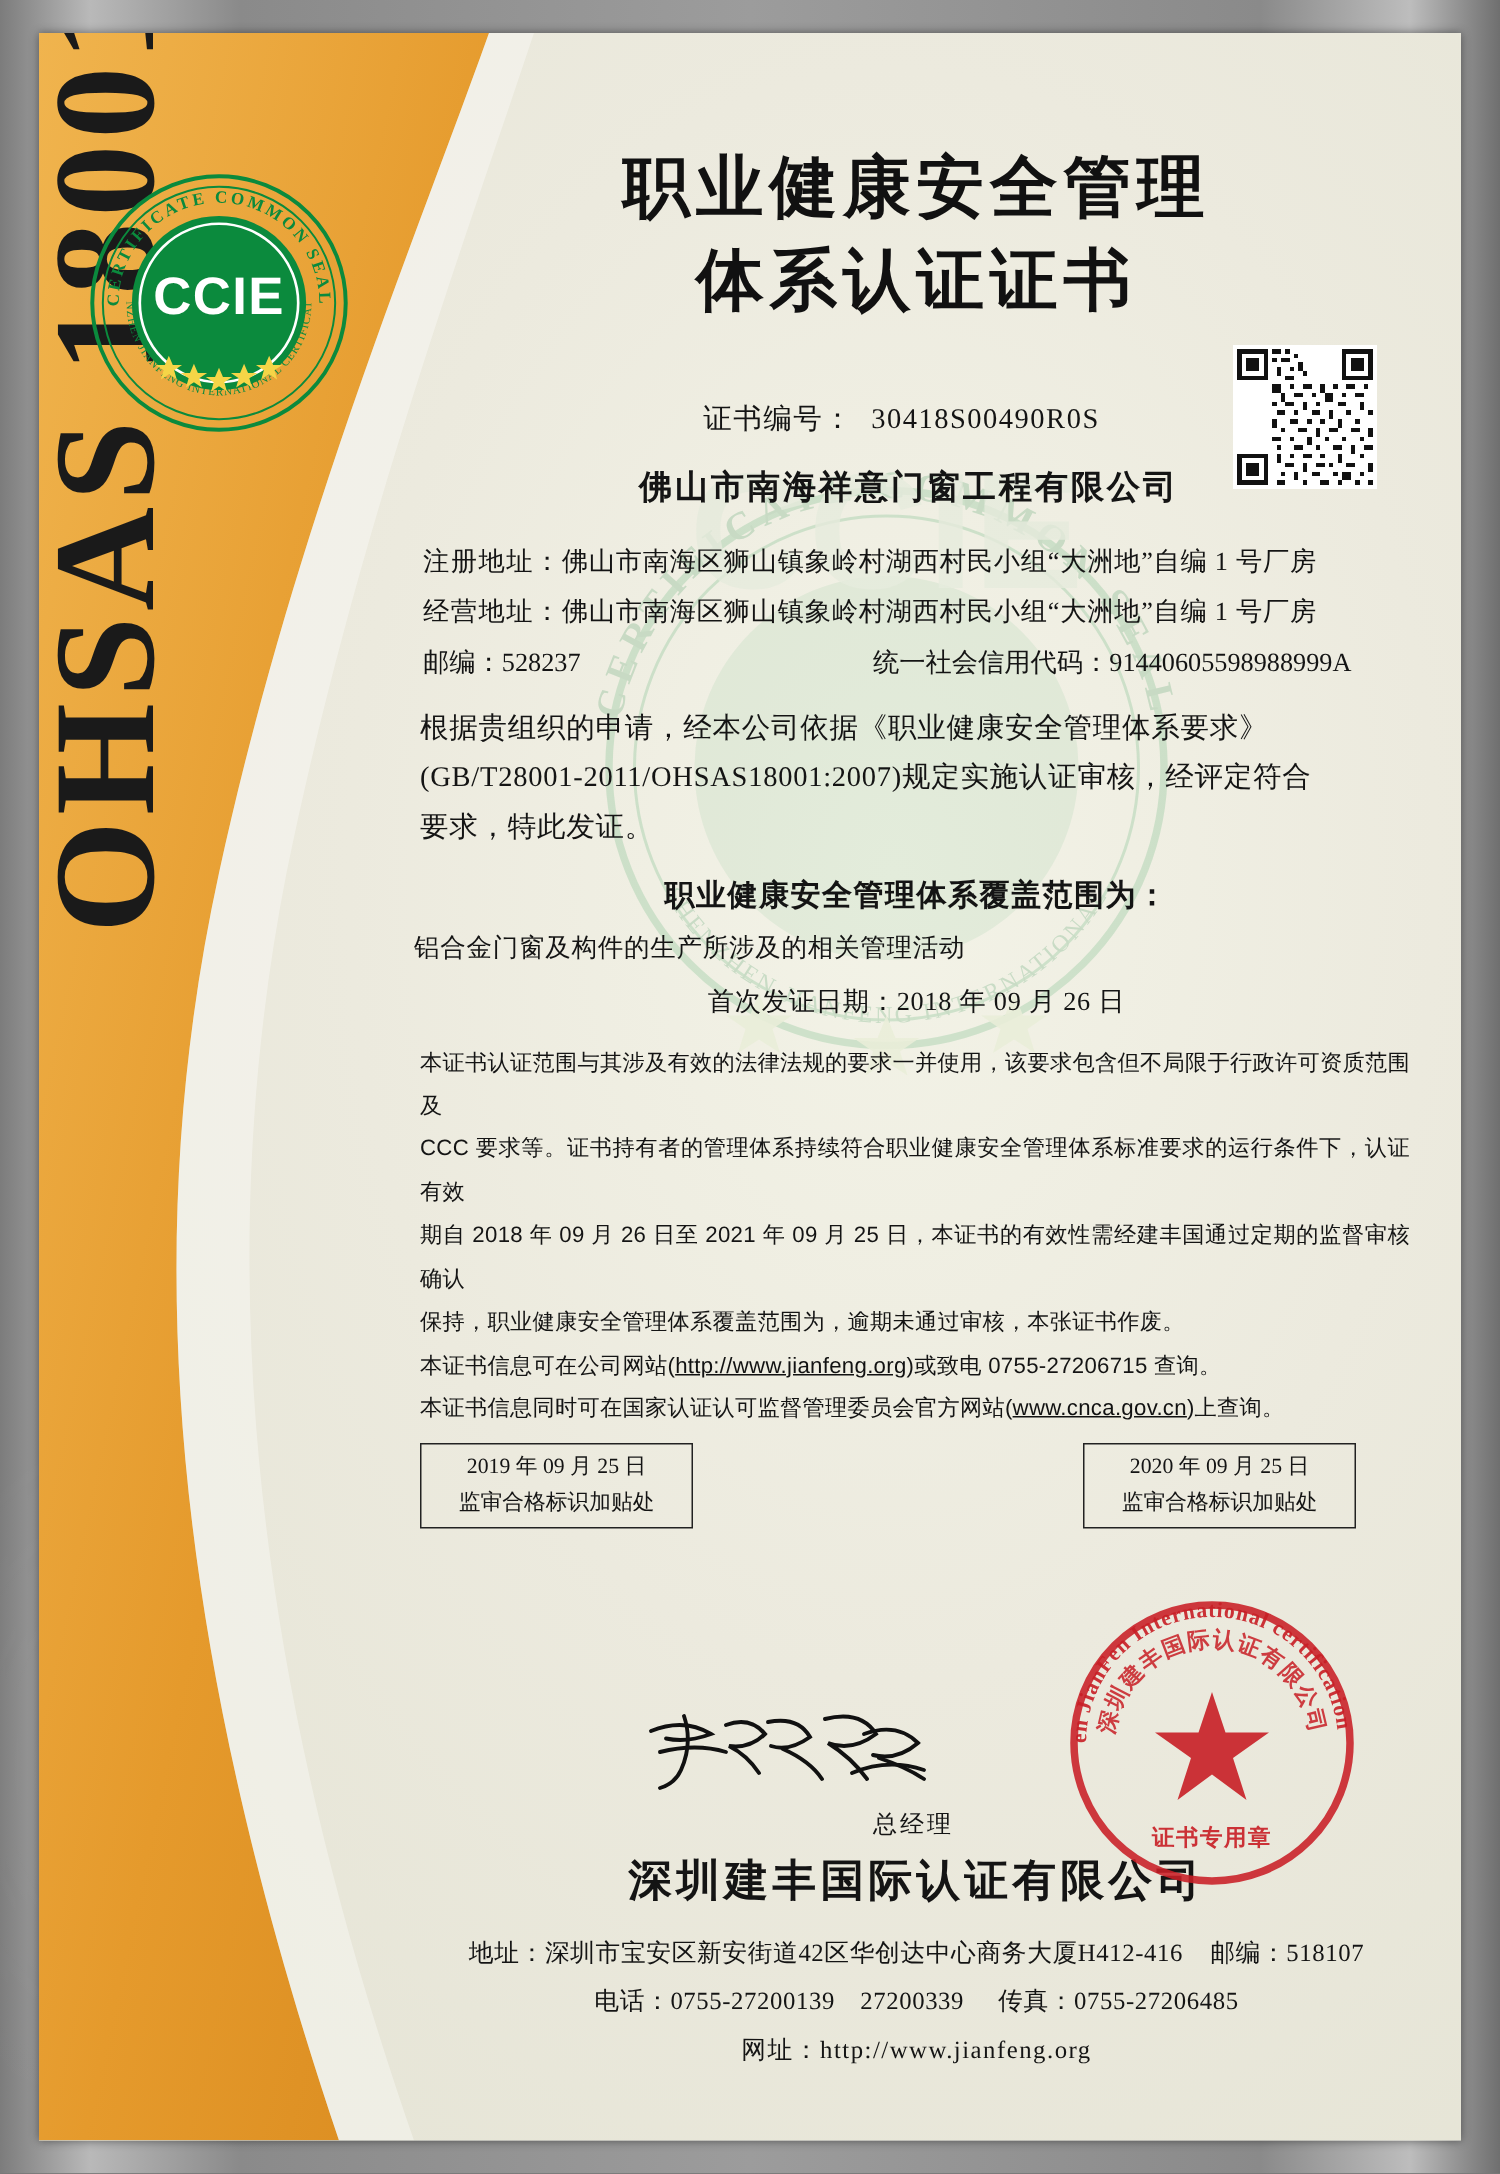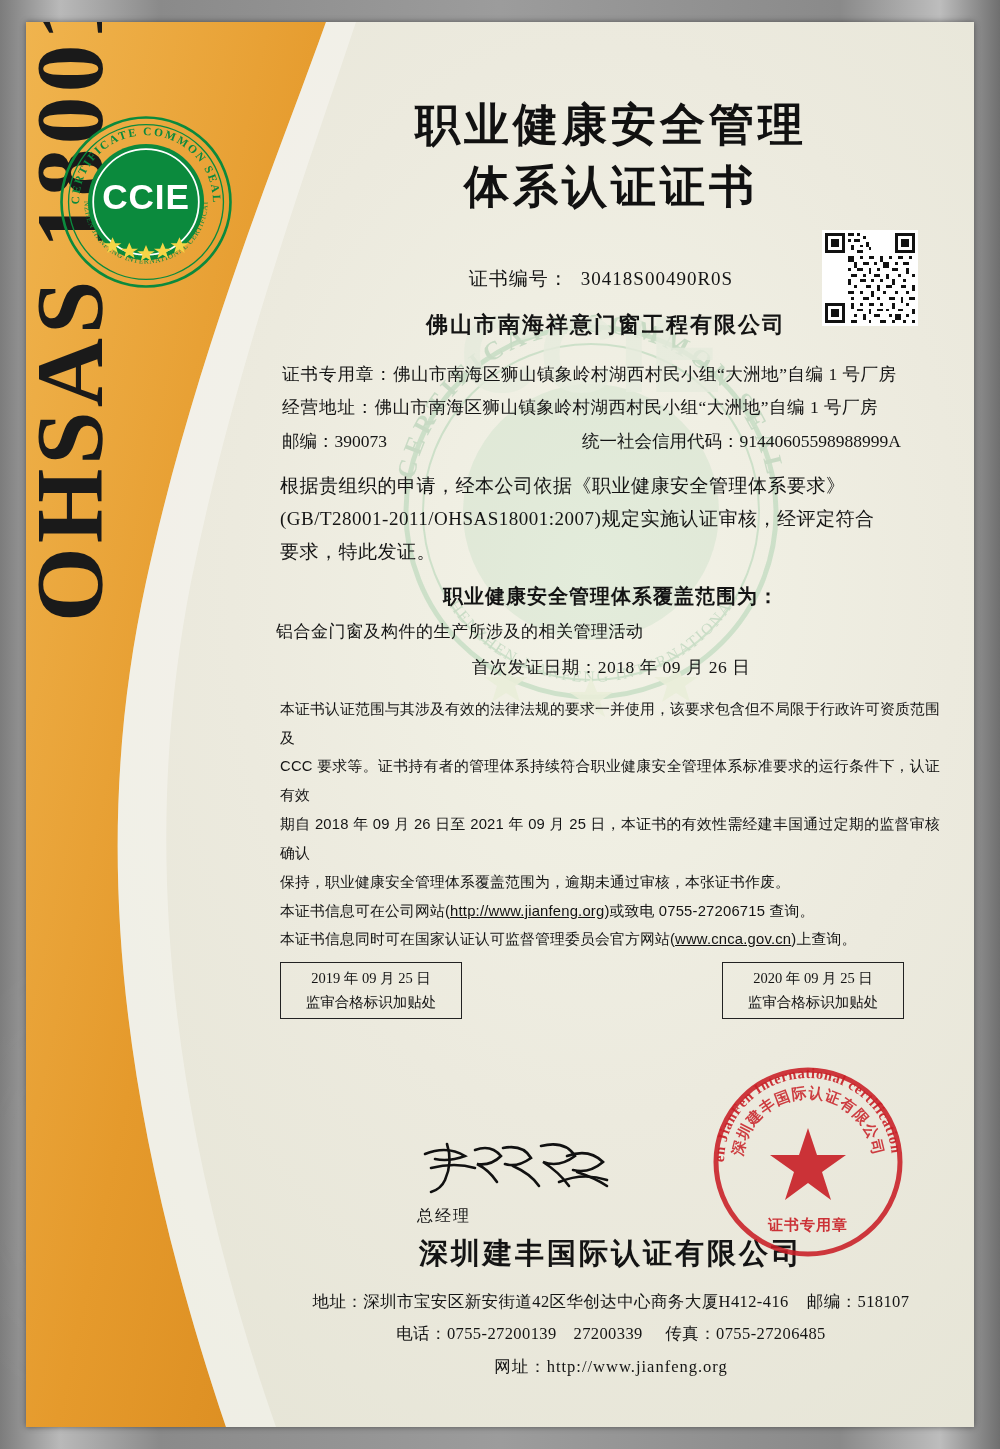--- a/index.html
+++ b/index.html
@@ -232,24 +232,24 @@
   }
   .sticker.left { left: 4px; }
   .sticker.right { right: 42px; }
 
   .sign-area {
     position: relative;
     height: 220px;
   }
   .signature {
     position: absolute;
-    left: 141px;
+    left: 130px;
     top: 118px;
     width: 230px;
-    text-align: left;
+    text-align: right;
   }
   .sig-img { height: 58px; }
   .sig-img svg { width: 210px; height: 58px; }
   .sig-label {
     margin-top: 10px;
     font-family: "Liberation Serif", serif;
     font-size: 16px;
     letter-spacing: 2px;
   }
   .red-stamp {
@@ -475,30 +475,30 @@
       </div>
 
       <div class="cert-no">
         <span class="label">证书编号：</span><span class="value">30418S00490R0S</span>
       </div>
 
       <div class="company">佛山市南海祥意门窗工程有限公司</div>
 
       <div class="addr-block">
         <div class="addr-row">
-          <span class="k">证书专用章：</span><span class="v">佛山市南海区狮山镇象岭村湖西村民小组“大洲地”自编 1 号厂房</span>
+          <span class="k">注册地址：</span><span class="v">佛山市南海区狮山镇象岭村湖西村民小组“大洲地”自编 1 号厂房</span>
         </div>
         <div class="addr-row">
           <span class="k">经营地址：</span><span class="v">佛山市南海区狮山镇象岭村湖西村民小组“大洲地”自编 1 号厂房</span>
         </div>
       </div>
 
       <div class="meta-row">
         <div class="left">
-          <span>邮编：</span><span>390073</span>
+          <span>邮编：</span><span>528237</span>
         </div>
         <div class="right">
           <span>统一社会信用代码：</span><span>91440605598988999A</span>
         </div>
       </div>
 
       <div class="statement">
         <div>根据贵组织的申请，经本公司依据《职业健康安全管理体系要求》</div>
         <div>(GB/T28001-2011/OHSAS18001:2007)规定实施认证审核，经评定符合</div>
         <div>要求，特此发证。</div>

